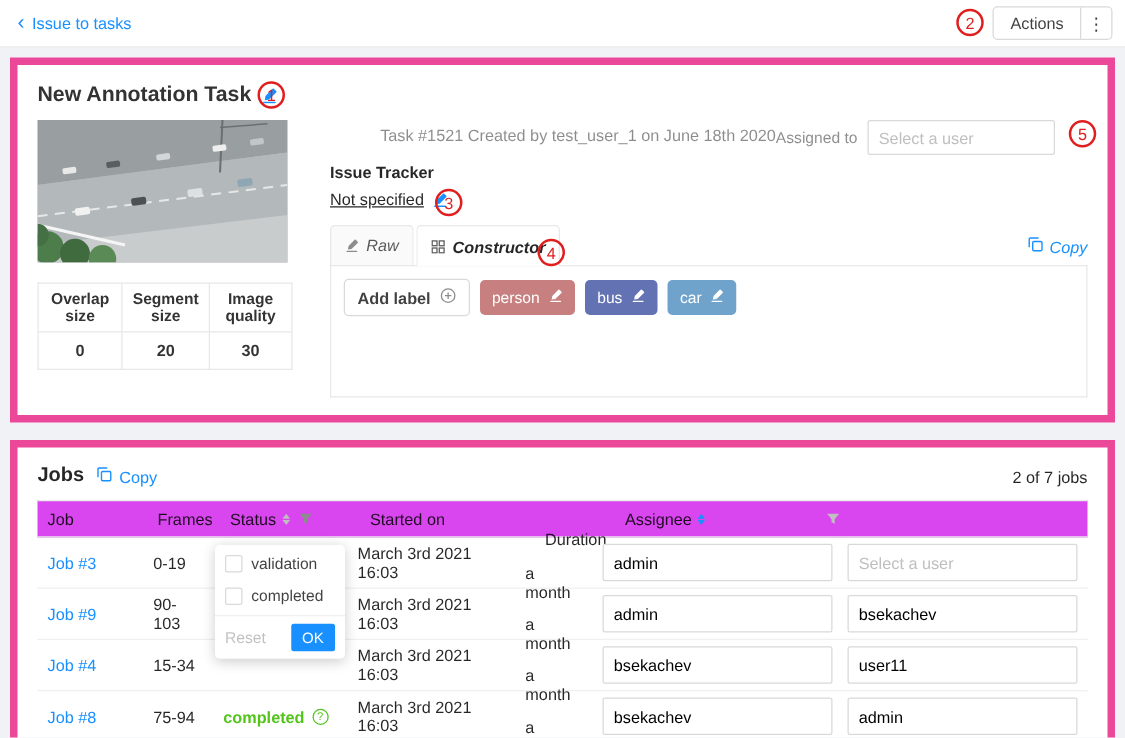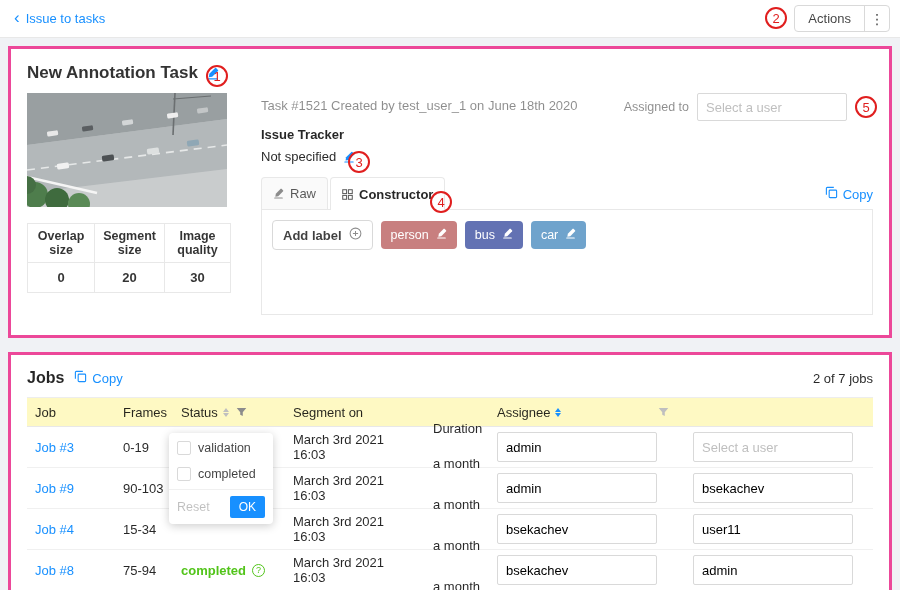--- a/index.html
+++ b/index.html
@@ -15,83 +15,83 @@
   
   .topbar { height:38px; background:#fff; border-bottom:1px solid #e8e8e8;
     display:flex; align-items:center; justify-content:space-between; padding:0 10px 0 14px; }
   .back { color:#1890ff; display:flex; align-items:center; gap:6px; font-size:13px; }
   .chev { font-size:17px; line-height:1; margin-top:-2px; }
   .actions-group { display:flex; border:1px solid #d9d9d9; border-radius:4px; background:#fff; height:27px; }
   .actions-btn { border:none; background:none; padding:0 13px; font-size:13px; color:rgba(0,0,0,.75); cursor:pointer; }
   .dots-btn { border:none; border-left:1px solid #d9d9d9; background:none; width:25px; cursor:pointer;
     display:flex; align-items:center; justify-content:center; font-size:14px; color:rgba(0,0,0,.75); }
 
-  .card { background:#fff; border:3px solid #ec4899; }
+  .card { background:#fff; border:6px solid #ec4899; }
 
   
   .task-card { margin:8px 8px 0 8px; padding:14px 16px; height:292px; }
   .task-title-row { display:flex; align-items:center; gap:8px; }
   .task-title-row h1 { font-size:17px; font-weight:600; margin:0; color:#333; }
   .edit-blue { color:#1890ff; cursor:pointer; display:inline-flex; }
   .task-body { display:flex; margin-top:10px; }
   .task-left { width:204px; flex:none; }
   .thumb { width:200px; height:114px; overflow:hidden; background:#b0b4b6; }
   .params { border-collapse:collapse; margin-top:16px; }
   .params th, .params td { border:1px solid #e8e8e8; width:68px; padding:5px 8px; text-align:center;
     font-weight:700; font-size:12.5px; color:rgba(0,0,0,.8); vertical-align:top; }
   .params td { font-size:13px; padding:7px 8px; }
 
   .task-right { flex:1; margin-left:30px; min-width:0; }
-  .meta-row { display:flex; justify-content:space-between; align-items:flex-start; }
+  .meta-row { display:flex; justify-content:flex-end; align-items:flex-start; }
   .meta { color:rgba(0,0,0,.45); font-size:13px; margin-top:5px; }
   .assigned { display:flex; align-items:center; gap:8px; margin-right:26px; }
   .assigned-label { color:rgba(0,0,0,.45); font-size:12.5px; }
   .ant-input { border:1px solid #d9d9d9; border-radius:2px; height:28px; width:150px; padding:0 8px; font-size:13px; outline:none; }
   .ant-input::placeholder { color:#bfbfbf; }
   .it-label { font-weight:700; font-size:13px; margin-top:6px; }
-  .it-value { margin-top:7px; display:flex; align-items:center; gap:7px; font-size:13px; }
-
-  .tabs-row { display:flex; justify-content:space-between; align-items:flex-end; margin-top:13px; }
+  .it-value { margin-top:7px; display:flex; align-items:center; gap:7px; font-size:13px;text-decoration:underline; }
+
+  .tabs-row { display:flex; justify-content:space-between; align-items:flex-end; margin-top:13px;font-style:italic; }
   .tabs { display:flex; gap:2px; }
   .tab { height:32px; display:flex; align-items:center; gap:6px; padding:0 11px; cursor:pointer;
     border:1px solid #e8e8e8; border-bottom:none; background:#fafafa; border-radius:4px 4px 0 0;
     color:rgba(0,0,0,.65); font-size:13px; }
   .tab.active { background:#fff; color:rgba(0,0,0,.85); font-weight:700; height:33px; margin-bottom:-1px; z-index:2; }
   .copy-link { color:#1890ff; display:flex; align-items:center; gap:5px; margin-bottom:7px; font-size:13px; }
   .constructor-box { border:1px solid #e8e8e8; height:106px; padding:10px; background:#fff; }
   .label-row { display:flex; gap:8px; align-items:center; }
   .add-label-btn { height:30px; border:1px solid #d9d9d9; border-radius:4px; background:#fff; cursor:pointer;
     padding:0 10px; display:flex; align-items:center; gap:7px; font-size:13px; color:rgba(0,0,0,.75);font-weight:bold; }
   .chip { height:28px; border-radius:4px; padding:0 10px; color:#fff; display:flex; align-items:center; gap:7px;
     font-size:12.5px; cursor:pointer;text-align:center; }
 
   
   .jobs-card { margin:14px 8px 8px 8px; padding:14px 16px; height:260px; position:relative; }
   .jobs-head { display:flex; align-items:center; gap:10px; }
   .jobs-title { font-size:16px; font-weight:700; }
   .count { margin-left:auto; font-size:13px; }
   .jtable { margin-top:10px; }
-  .thead { display:flex; align-items:center; height:30px; background:#fef9c3;
+  .thead { display:flex; align-items:center; height:30px; background:#d946ef;
     border-top:1px solid #ededed; border-bottom:1px solid #e8e8e8; }
   .th { display:flex; align-items:center; gap:5px; padding:0 8px; font-size:13px; color:rgba(0,0,0,.85); }
   .c-job{width:88px;} .c-frames{width:58px;} .c-status{width:112px;} .c-started{width:140px;}
   .c-duration{width:64px;margin-top:32px;} .c-assignee{width:196px;} .c-reviewer{flex:1;}
   .sorter { display:flex; flex-direction:column; gap:1px; cursor:pointer; }
   .caret-up { width:0; height:0; border-left:3.5px solid transparent; border-right:3.5px solid transparent; border-bottom:4.5px solid #bfbfbf; }
   .caret-down { width:0; height:0; border-left:3.5px solid transparent; border-right:3.5px solid transparent; border-top:4.5px solid #bfbfbf; }
   .sorter.blue .caret-up { border-bottom-color:#1890ff; }
   .sorter.blue .caret-down { border-top-color:#1890ff; }
   .funnel { cursor:pointer; display:inline-flex; }
   .f-status { margin-left:auto; margin-right:30px; }
   .f-assignee { margin-left:auto; margin-right:8px; }
   .f-reviewer { margin-left:auto; margin-right:4px; }
   .trow { display:flex; align-items:center; height:41px; border-bottom:1px solid #f0f0f0; }
   .td { padding:0 8px; font-size:13px; }
   .job-link { color:#1890ff; }
-  .cell-input { width:160px; height:30px; border:1px solid #d9d9d9; border-radius:2px; padding:0 8px; font-size:13px; outline:none; }
+  .cell-input { width:184px; height:30px; border:1px solid #d9d9d9; border-radius:2px; padding:0 8px; font-size:13px; outline:none; }
   .cell-input::placeholder { color:#bfbfbf; }
   .status-completed { font-weight:700; }
   .qcircle { display:inline-flex; width:13px; height:13px; border-radius:50%; border:1px solid #52c41a; color:#52c41a;
     font-size:9px; align-items:center; justify-content:center; margin-left:6px; }
 
   
   .filter-dropdown { position:absolute; left:158px; top:78px; width:104px; background:#fff; border-radius:4px;
     box-shadow:0 2px 10px rgba(0,0,0,.2); z-index:10; padding-top:2px; }
   .fitem { display:flex; align-items:center; gap:7px; padding:6px 8px; font-size:12.5px; color:rgba(0,0,0,.75); cursor:pointer; }
   .cbox { width:14px; height:14px; border:1px solid #d9d9d9; border-radius:2px; background:#fff; flex:none; }
@@ -313,21 +313,21 @@
             <span class="caret-up"></span>
             <span class="caret-down"></span>
           </span>
         <span class="funnel f-status">
           <svg viewBox="0 0 12 12" width="11" height="11">
               <path fill="#8c8c8c" d="M0.8 1h10.4L7.4 5.8v4.1L4.6 8.4V5.8L0.8 1z"></path>
             </svg>
         </span>
       </div>
       <div class="th c-started">
-          <span>Segment on</span>
+          <span>Started on</span>
         </div>
       <div class="th c-duration">
           <span>Duration</span>
         </div>
       <div class="th c-assignee">
         <span>Assignee</span>
         <span class="sorter blue">
             <span class="caret-up"></span>
             <span class="caret-down"></span>
           </span>

